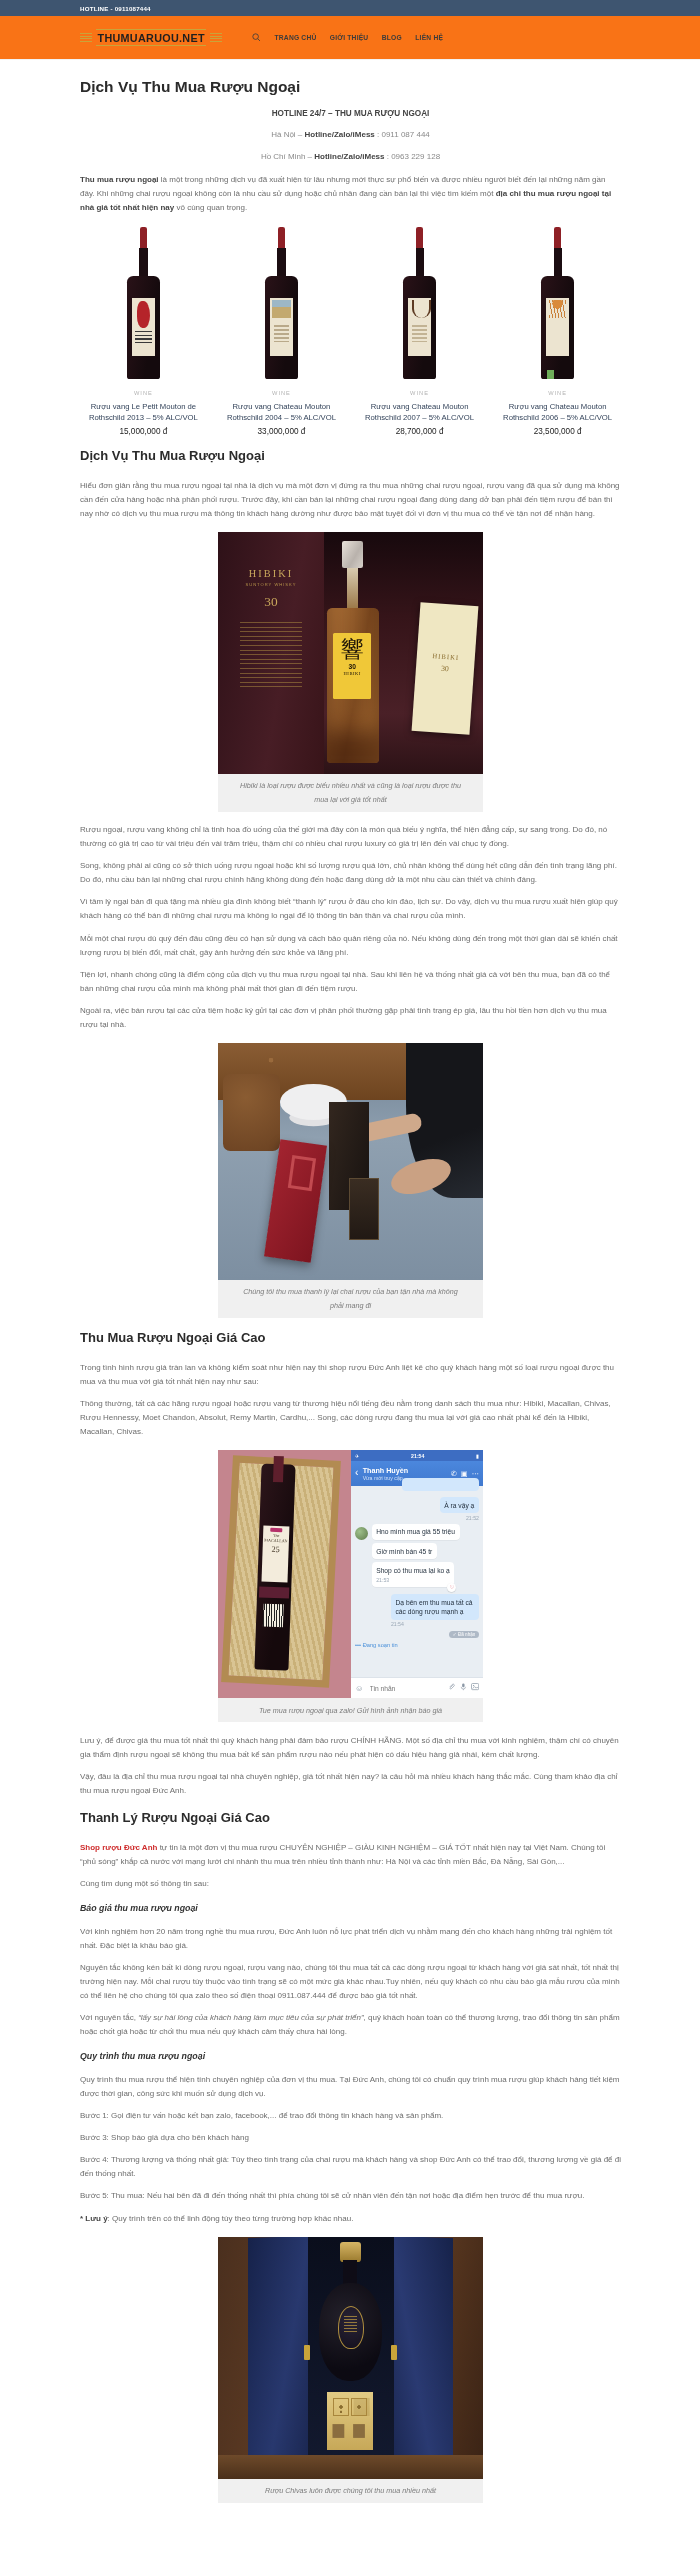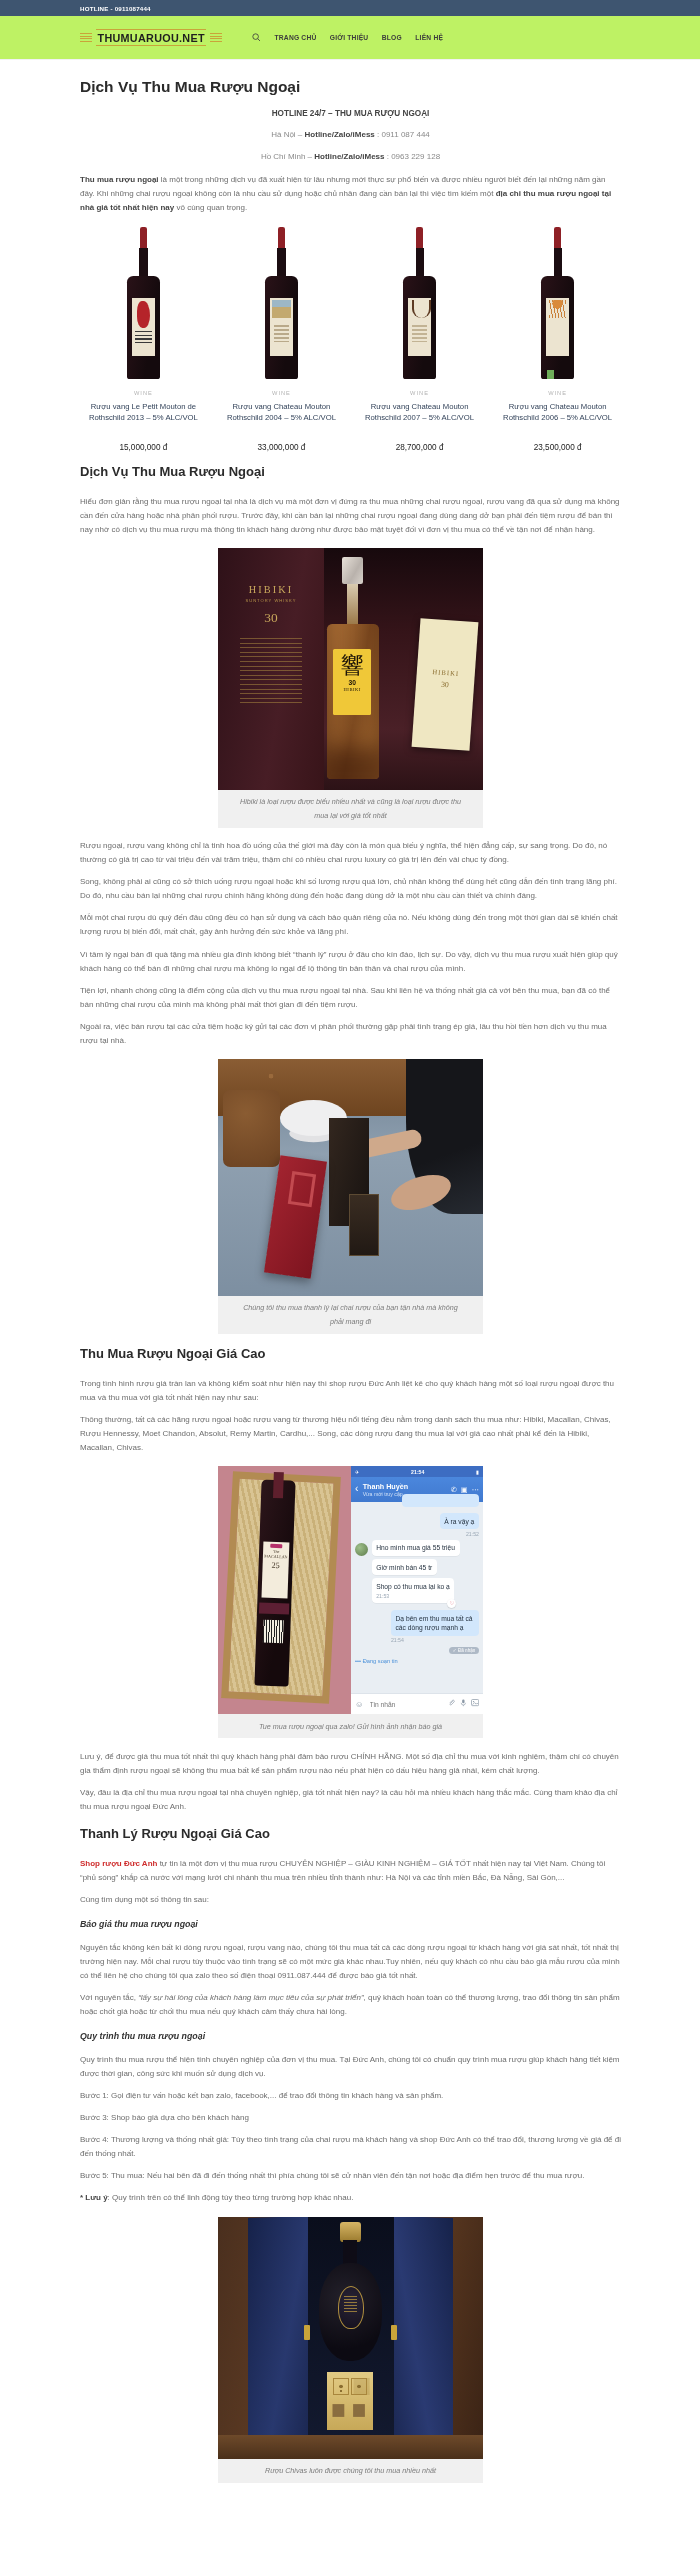--- a/index.html
+++ b/index.html
@@ -5,21 +5,21 @@
   * { box-sizing: border-box; }
   html,body { margin:0; padding:0; background:#fff; }
   body { width:701px; margin:0 auto; font-family:"Liberation Sans", sans-serif; color:#6d6d6d; }
   .container { width:541px; margin:0 auto; }
 
   
   .topbar { background:#3e5570; height:16px; display:flex; align-items:center; }
   .topbar .container { color:#fff; font-size:6.2px; font-weight:700; letter-spacing:0.2px; }
 
   
-  .siteheader { height:44px; display:flex; align-items:center; background:#bef264; border-bottom:0.5px solid #f2f2f2; }
+  .siteheader { height:44px; display:flex; align-items:center; background:#f97316; border-bottom:0.5px solid #f2f2f2; }
   .siteheader .container { display:flex; align-items:center; }
   .logo { display:flex; align-items:center; gap:4.1px; cursor:pointer; }
   .logo-deco { width:12.4px; height:8.2px; background:repeating-linear-gradient(to bottom,#c9a43a 0 1px,transparent 1px 2.6px); }
   .logo-text { font-size:10.8px; font-weight:800; color:#1f1f1f; letter-spacing:0.3px; border-top:1px solid #c9a43a; border-bottom:1px solid #c9a43a; padding:1.5px 1px; }
   .mainnav { display:flex; align-items:center; gap:13.4px; margin-left:30px; }
   .mainnav a { color:#3b3b3b; font-size:6.7px; font-weight:700; text-decoration:none; letter-spacing:0.2px; }
   .search-btn svg { display:block; }
 
   
   h1.page-title { font-size:15.5px; color:#2b2b2b; font-weight:700; margin:17.5px 0 13.4px; }
@@ -43,21 +43,21 @@
   .bottle .label { position:absolute; left:5.2px; top:21.6px; width:23px; height:58px; background:#ece4d0; }
   .b1 .label::before { content:""; position:absolute; left:5.2px; top:3.1px; width:12.4px; height:27px; background:#b5242a; border-radius:40% 55% 50% 45%; }
   .b1 .label::after { content:""; position:absolute; left:2.6px; top:33px; width:17.5px; height:13.4px; background:repeating-linear-gradient(#3a3a3a 0 1.5px,transparent 1.5px 3.6px); }
   .b2 .label::before { content:""; position:absolute; left:2.1px; top:2.6px; width:18.5px; height:17.5px; background:linear-gradient(#9db7c6 0 40%,#c3a96f 40%); }
   .b2 .label::after { content:""; position:absolute; left:4.1px; top:27px; width:14.4px; height:17.5px; background:repeating-linear-gradient(#b9a98a 0 1.5px,transparent 1.5px 4.1px); }
   .b3 .label::before { content:""; position:absolute; left:4.1px; top:2.6px; width:14.4px; height:17.5px; border-left:2.6px solid #5d3a22; border-right:2.6px solid #5d3a22; border-radius:0 0 60% 60%; }
   .b3 .label::after { content:""; position:absolute; left:4.1px; top:27px; width:14.4px; height:17.5px; background:repeating-linear-gradient(#c2b394 0 1.5px,transparent 1.5px 4.1px); }
   .b4 .label::before { content:""; position:absolute; left:3.1px; top:2.1px; width:16.5px; height:18.5px; background:radial-gradient(circle at 50% 20%, #d98a3a 0 30%, transparent 31%), repeating-linear-gradient(80deg,#c9803a 0 1px,transparent 1px 3.1px); }
   .b4 .label::after { content:""; position:absolute; left:1px; bottom:-23px; width:6.2px; height:9.3px; background:#6fae5a; }
   .prod-cat { color:#b3b3b3; font-size:5.7px; letter-spacing:1px; margin:10.3px 0 5.2px; }
-  .prod-title { color:#33435a; font-size:7.7px; line-height:1.5; margin:0 0 19px; display:block; text-decoration:none; }
+  .prod-title { color:#33435a; font-size:7.7px; line-height:1.5; margin:0 0 3px; display:block; text-decoration:none; }
   .prod-price { color:#222; font-weight:400; font-size:8.2px; }
 
   
   figure.shot { width:265px; margin:11.3px auto 11.3px; }
   .fig-img { position:relative; width:265px; overflow:hidden; }
   figcaption { background:#f0f0f0; color:#7b7b7b; font-style:italic; font-size:7.2px; text-align:center; line-height:1.9; padding:5.2px 18.5px; }
 
   
   .img-hibiki { height:242px; background:linear-gradient(#17090d,#351419 35%,#4a2027 75%,#2c1216); }
   .hb-lid { position:absolute; left:0; top:0; width:106px; height:100%; background:linear-gradient(100deg,#2e1118,#471d25 60%,#381419); }
@@ -271,22 +271,22 @@
             <span class="hb-brand">HIBIKI</span>
           </div>
         </div>
       </div>
     </div>
     <figcaption>Hibiki là loại rượu được biếu nhiều nhất và cũng là loại rượu được thu mua lại với giá tốt nhất</figcaption>
   </figure>
 
   <p class="b">Rượu ngoại, rượu vang không chỉ là tinh hoa đồ uống của thế giới mà đây còn là món quà biếu ý nghĩa, thể hiện đẳng cấp, sự sang trọng. Do đó, nó thường có giá trị cao từ vài triệu đến vài trăm triệu, thậm chí có nhiều chai rượu luxury có giá trị lên đến vài chục tỷ đồng.</p>
   <p class="b">Song, không phải ai cũng có sở thích uống rượu ngoại hoặc khi số lượng rượu quá lớn, chủ nhân không thể dùng hết cũng dẫn đến tình trạng lãng phí. Do đó, nhu cầu bán lại những chai rượu chính hãng không dùng đến hoặc đang dùng dở là một nhu cầu cần thiết và chính đáng.</p>
+  <p class="b">Vì tâm lý ngại bán đi quà tặng mà nhiều gia đình không biết “thanh lý” rượu ở đâu cho kín đáo, lịch sự. Do vậy, dịch vụ thu mua rượu xuất hiện giúp quý khách hàng có thể bán đi những chai rượu mà không lo ngại để lộ thông tin bản thân và chai rượu của mình.</p>
   <p class="b">Mỗi một chai rượu dù quý đến đâu cũng đều có hạn sử dụng và cách bảo quản riêng của nó. Nếu không dùng đến trong một thời gian dài sẽ khiến chất lượng rượu bị biến đổi, mất chất, gây ảnh hưởng đến sức khỏe và lãng phí.</p>
-  <p class="b">Vì tâm lý ngại bán đi quà tặng mà nhiều gia đình không biết “thanh lý” rượu ở đâu cho kín đáo, lịch sự. Do vậy, dịch vụ thu mua rượu xuất hiện giúp quý khách hàng có thể bán đi những chai rượu mà không lo ngại để lộ thông tin bản thân và chai rượu của mình.</p>
   <p class="b">Tiện lợi, nhanh chóng cũng là điểm cộng của dịch vụ thu mua rượu ngoại tại nhà. Sau khi liên hệ và thống nhất giá cả với bên thu mua, bạn đã có thể bán những chai rượu của mình mà không phải mất thời gian đi đến tiệm rượu.</p>
   <p class="b">Ngoài ra, việc bán rượu tại các cửa tiệm hoặc ký gửi tại các đơn vị phân phối thường gặp phải tình trạng ép giá, lâu thu hồi tiền hơn dịch vụ thu mua rượu tại nhà.</p>
 
   <figure class="shot">
     <div class="fig-img img-room">
       <div class="rm-sofa"></div>
       <div class="rm-person"></div>
       <div class="rm-pouf"></div>
       <div class="rm-table"></div>
       <div class="rm-phonearm"></div>
@@ -390,20 +390,21 @@
   </figure>
 
   <p class="b">Lưu ý, để được giá thu mua tốt nhất thì quý khách hàng phải đảm bảo rượu CHÍNH HÃNG. Một số địa chỉ thu mua với kinh nghiệm, thậm chí có chuyên gia thẩm định rượu ngoại sẽ không thu mua bất kể sản phẩm rượu nào nếu phát hiện có dấu hiệu hàng giả nhái, kém chất lượng.</p>
   <p class="b">Vậy, đâu là địa chỉ thu mua rượu ngoại tại nhà chuyên nghiệp, giá tốt nhất hiện nay? là câu hỏi mà nhiều khách hàng thắc mắc. Cùng tham khảo địa chỉ thu mua rượu ngoại Đức Anh.</p>
 
   <h2 class="sec">Thanh Lý Rượu Ngoại Giá Cao</h2>
   <p class="b"><a class="red-link" href="#">Shop rượu Đức Anh</a><span> tự tin là một đơn vị thu mua rượu CHUYÊN NGHIỆP – GIÀU KINH NGHIỆM – GIÁ TỐT nhất hiện nay tại Việt Nam. Chúng tôi “phủ sóng” khắp cả nước với mạng lưới chi nhánh thu mua trên nhiều tỉnh thành như: Hà Nội và các tỉnh miền Bắc, Đà Nẵng, Sài Gòn,...</span></p>
   <p class="b">Cùng tìm dụng một số thông tin sau:</p>
 
   <h3 class="sub">Báo giá thu mua rượu ngoại</h3>
+  <p class="b">Với kinh nghiệm hơn 20 năm trong nghề thu mua rượu, Đức Anh luôn nỗ lực phát triển dịch vụ nhằm mang đến cho khách hàng những trải nghiệm tốt nhất. Đặc biệt là khâu báo giá.</p>
   <p class="b">Nguyên tắc không kén bất kì dòng rượu ngoại, rượu vang nào, chúng tôi thu mua tất cả các dòng rượu ngoại từ khách hàng với giá sát nhất, tốt nhất thị trường hiện nay. Mỗi chai rượu tùy thuộc vào tình trạng sẽ có một mức giá khác nhau.Tuy nhiên, nếu quý khách có nhu cầu báo giá mẫu rượu của mình có thể liên hệ cho chúng tôi qua zalo theo số điện thoại 0911.087.444 để được báo giá tốt nhất.</p>
   <p class="b"><span>Với nguyên tắc, </span><em>“lấy sự hài lòng của khách hàng làm mục tiêu của sự phát triển”</em><span>, quý khách hoàn toàn có thể thương lượng, trao đổi thông tin sản phẩm hoặc chốt giá hoặc từ chối thu mua nếu quý khách cảm thấy chưa hài lòng.</span></p>
 
   <h3 class="sub">Quy trình thu mua rượu ngoại</h3>
   <p class="b">Quy trình thu mua rượu thể hiện tính chuyên nghiệp của đơn vị thu mua. Tại Đức Anh, chúng tôi có chuẩn quy trình mua rượu giúp khách hàng tiết kiệm được thời gian, công sức khi muốn sử dụng dịch vụ.</p>
   <p class="b">Bước 1: Gọi điện tư vấn hoặc kết bạn zalo, facebook,... để trao đổi thông tin khách hàng và sản phẩm.</p>
   <p class="b">Bước 3: Shop báo giá dựa cho bên khách hàng</p>
   <p class="b">Bước 4: Thương lượng và thống nhất giá: Tùy theo tình trạng của chai rượu mà khách hàng và shop Đức Anh có thể trao đổi, thương lượng về giá để đi đến thống nhất.</p>
   <p class="b">Bước 5: Thu mua: Nếu hai bên đã đi đến thống nhất thì phía chúng tôi sẽ cử nhân viên đến tận nơi hoặc địa điểm hẹn trước để thu mua rượu.</p>
   <p class="b"><strong>* Lưu ý</strong><span>: Quy trình trên có thể linh động tùy theo từng trường hợp khác nhau.</span></p>

